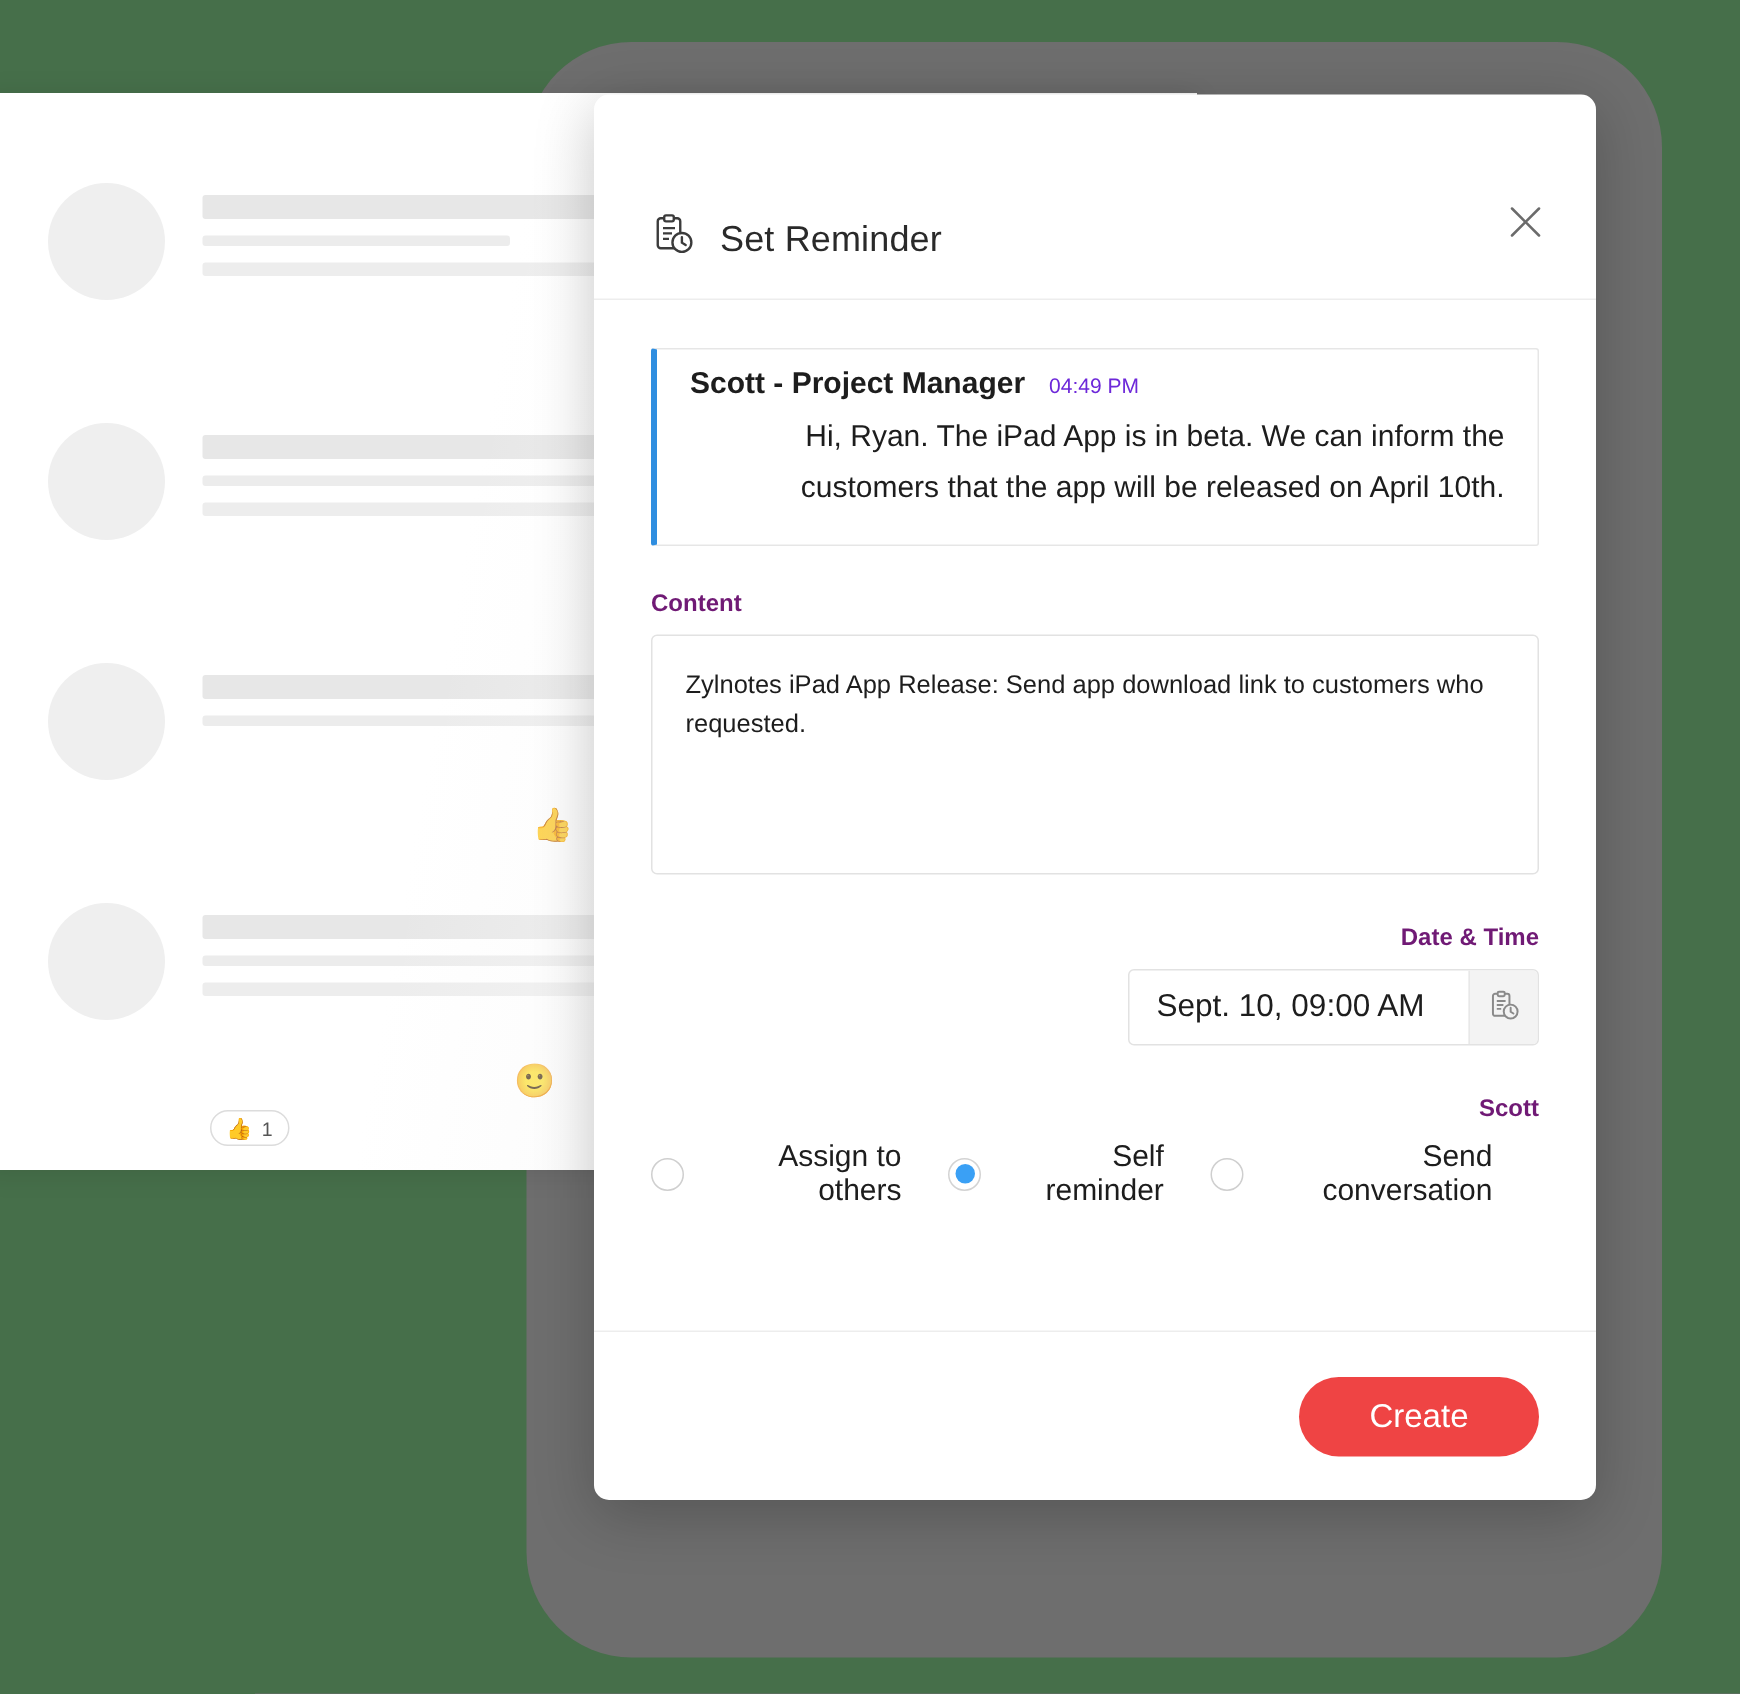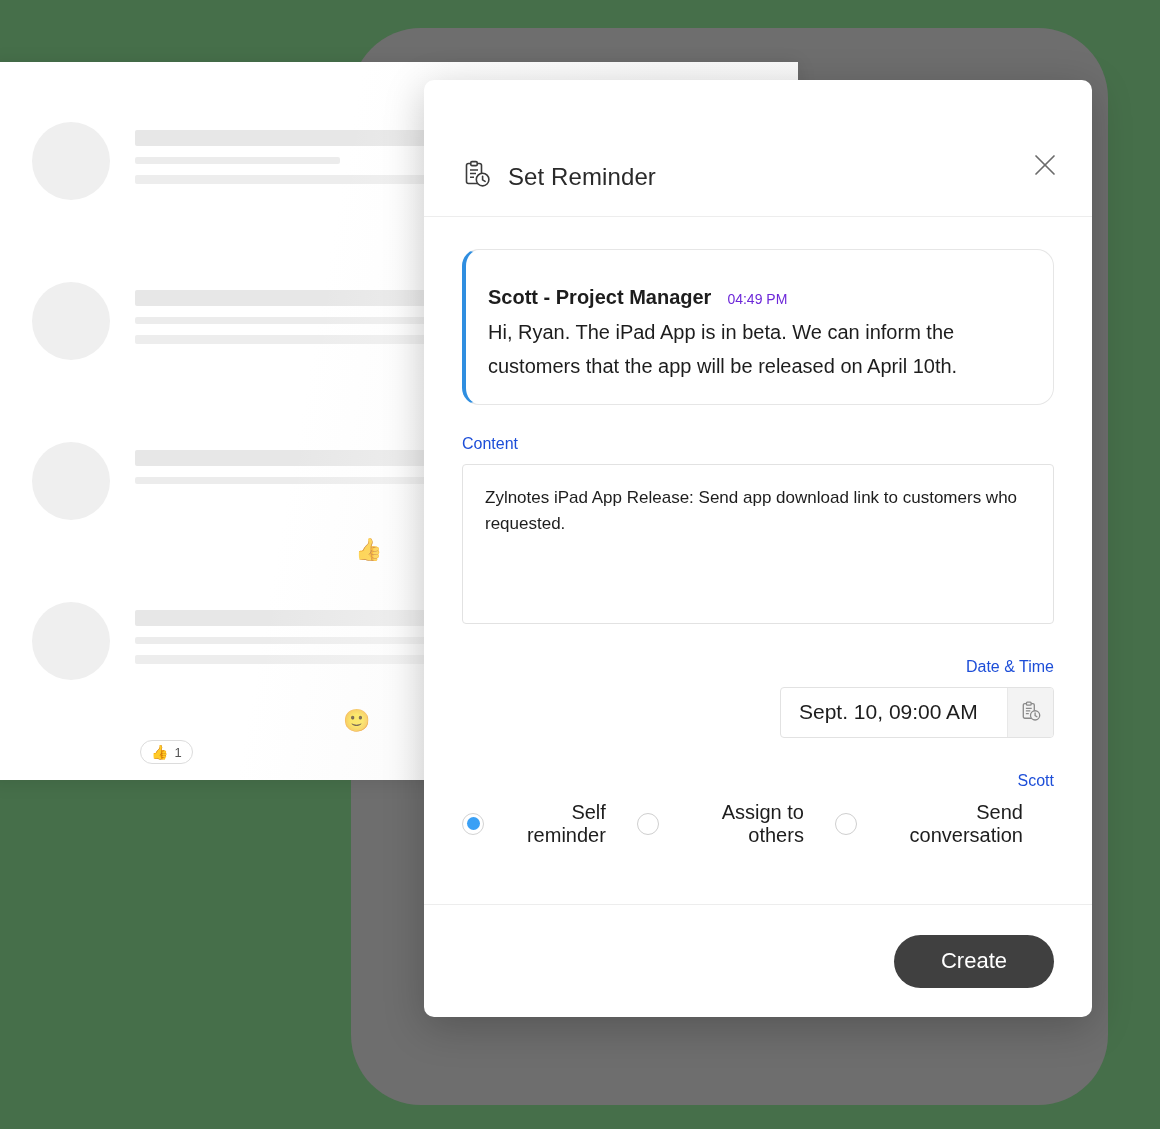--- a/index.html
+++ b/index.html
@@ -68,27 +68,26 @@
     padding:3px 10px;
     background:#fff;
     font-size:13px;
     color:#555;
   }
   .reaction-pill .rp-emoji{ font-size:14px; }
 
   
   .modal{
     position:absolute;
-    left:396px; top:80px;
+    left:396px; top:63px;
     width:668px; height:937px;
     background:#ffffff;
     border-radius:10px;
     box-shadow: 0 10px 40px rgba(0,0,0,0.22);
     overflow:hidden;
-    margin-left:28px;
   }
   .modal-header{
     position:relative;
     height:137px;
     display:flex;
     align-items:flex-end;
     padding:0 38px 22px 38px;
     border-bottom:1px solid #ededed;
   }
   .header-left{ display:flex; align-items:center; gap:16px; }
@@ -105,34 +104,35 @@
     display:flex;align-items:center;justify-content:center;
     cursor:pointer;
   }
 
   .modal-body{ padding: 32px 38px 0 38px; }
 
   
   .quote{
     border:1px solid #e6e6e6;
     border-left:4px solid #2f8ee0;
-    border-radius:17px;
-    padding:36px 22px 20px 22px;
+    border-radius:2px;
+    padding:12px 22px 20px 22px;
     margin-bottom:30px;
+    text-align:right;
   }
   .quote-head{ display:flex; align-items:baseline; gap:16px; margin-bottom:6px;}
   .quote-author{ font-size:20px; font-weight:bold; color:#1d1d1d; }
   .quote-time{ font-size:14px; color:#6d28d9; }
   .quote-text{
     font-size:20px; line-height:1.72;
     color:#1d1d1d;
   }
 
   .field-label{
-    font-size:16px; font-weight:normal; color:#1d4ed8;
+    font-size:16px; font-weight:bold; color:#701a75;
     margin-bottom:11px;
   }
   .content-box{
     border:1px solid #e2e2e2;
     border-radius:4px;
     height:160px;
     padding:20px 22px;
     font-size:17px;
     line-height:1.55;
     color:#1d1d1d;
@@ -187,21 +187,21 @@
 
   .modal-footer{
     position:absolute;
     left:0;right:0;bottom:0;
     height:113px;
     border-top:1px solid #ededed;
     display:flex;align-items:center;justify-content:flex-end;
     padding-right:38px;
   }
   .create-btn{
-    background:#404040;
+    background:#ef4444;
     color:#fff;
     border:none;
     border-radius:28px;
     height:53px;
     padding:0 47px;
     font-size:22px;
     font-family:"Liberation Sans", sans-serif;
     cursor:pointer;
   }
 </style>
@@ -310,34 +310,34 @@
             <path d="M20.6 16.2 V19.8 L23.1 21.4" stroke="#8a8a8a" stroke-width="1.8" stroke-linecap="round"></path>
           </svg>
         </div>
       </div>
     </div>
 
     <div class="section">
       <div class="field-label">Scott</div>
       <div class="radio-row">
 
+        <div class="radio-opt">
+          <span class="radio-mark"></span>
+          <span class="radio-label">Assign to others</span>
+        </div>
+
         <div class="radio-opt selected">
           <span class="radio-mark">
               <span class="radio-dot"></span>
             </span>
           <span class="radio-label">Self reminder</span>
         </div>
 
         <div class="radio-opt">
           <span class="radio-mark"></span>
-          <span class="radio-label">Assign to others</span>
-        </div>
-
-        <div class="radio-opt">
-          <span class="radio-mark"></span>
           <span class="radio-label">Send conversation</span>
         </div>
 
       </div>
     </div>
   </div>
 
   <div class="modal-footer">
     <button class="create-btn">Create</button>
   </div>

